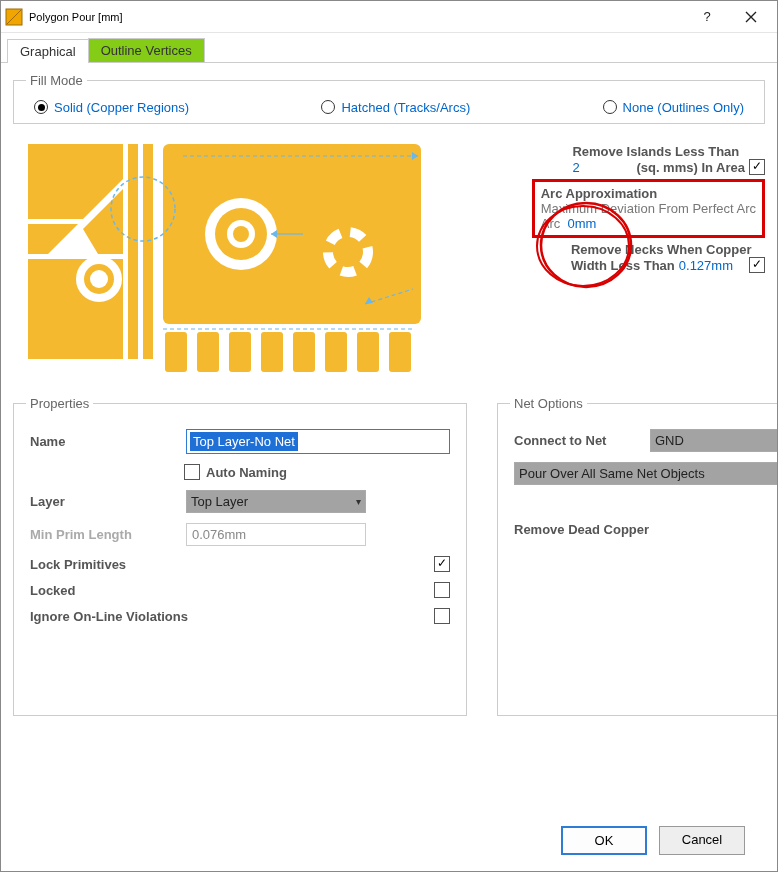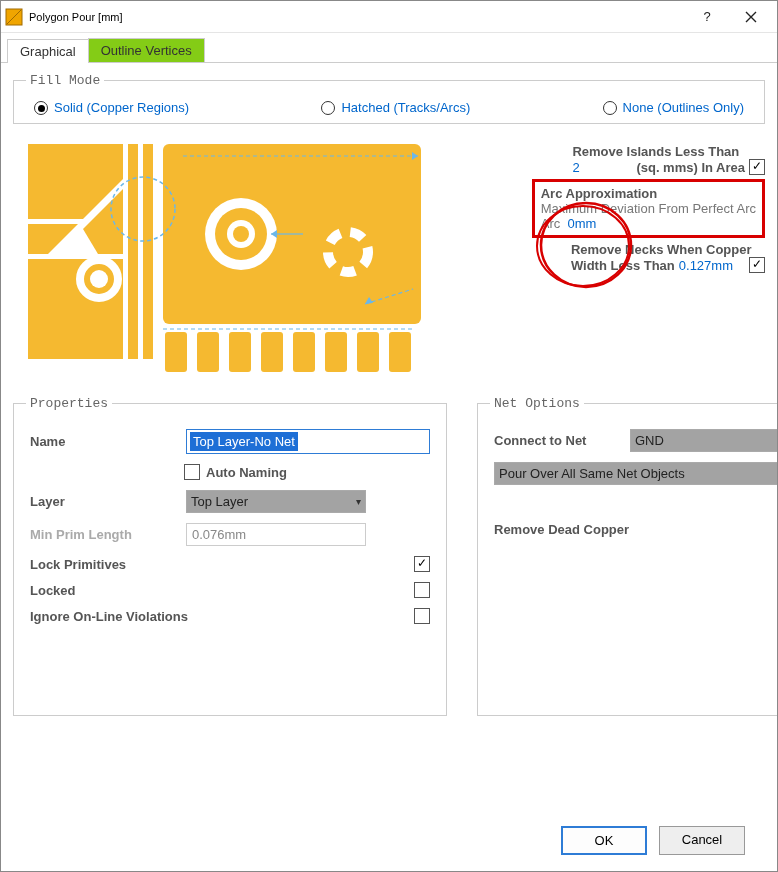--- a/index.html
+++ b/index.html
@@ -33,28 +33,28 @@
     cursor: pointer; font-size: 13px; color: #333;
   }
   .tab.active {
     background: #fff; position: relative; top: 1px;
   }
   .body { padding: 10px 12px; flex: 1; overflow: hidden; }
   fieldset {
     border: 1px solid #ccc; padding: 8px 12px 4px 12px;
     margin: 0 0 10px 0;
   }
-  legend { color: #666; padding: 0 4px; font-size: 13px; font-family: Liberation Mono, monospace; }
+  legend { color: #666; padding: 0 4px; font-size: 13px; }
 
   .fill-row {
     display: flex; justify-content: space-between;
     align-items: center; padding: 4px 8px;
   }
   .radio-opt {
-    display: flex; align-items: flex-end; gap: 6px;
+    display: flex; align-items: flex-start; gap: 6px;
     color: #0066cc; cursor: pointer;
   }
   .radio-outer {
     width: 14px; height: 14px; border-radius: 50%;
     border: 1.2px solid #333; display: flex;
     align-items: center; justify-content: center;
   }
   .radio-outer.checked::after {
     content: ""; width: 7px; height: 7px;
     border-radius: 50%; background: #000;
@@ -82,21 +82,21 @@
 
   .cols { display: flex; gap: 30px; }
   .cols fieldset { flex: 1; min-height: 320px;}
   .prop-row {
     display: flex; align-items: center;
     margin: 10px 4px; gap: 6px;
   }
   .prop-label { width: 150px; color: #555; font-weight: bold; }
   .name-input {
     border: 1px solid #2e7cd6; padding: 2px 3px;
-    width: 244px; font-size:13px;
+    width: 264px; font-size:13px;
   }
   .name-input .selblock {
     background:#1e6fd6; color:#fff; padding:2px 3px;
     display:inline-block; white-space:nowrap;
   }
   select, .combo {
     border: 1px solid #aaa; padding: 3px 4px;
     width: 180px; background: #a3a3a3; color:#222;
     font-size:13px; display:flex; justify-content:space-between;
     align-items:center; cursor:pointer;

